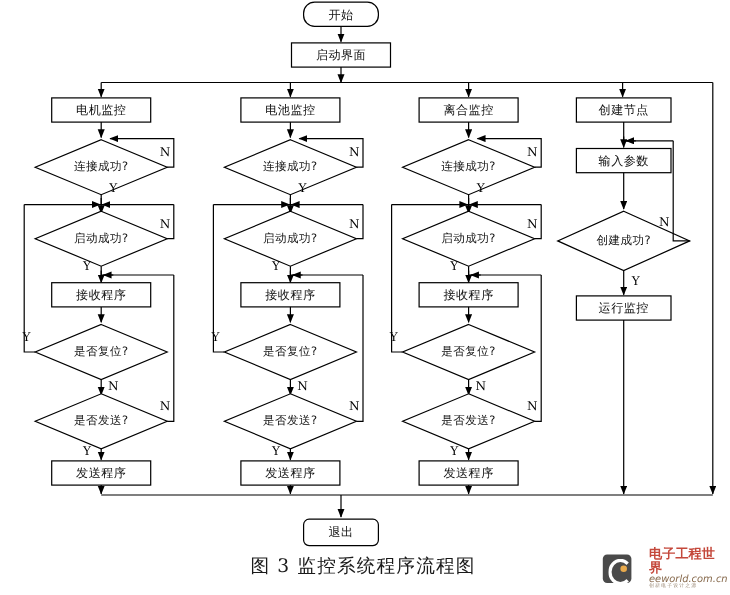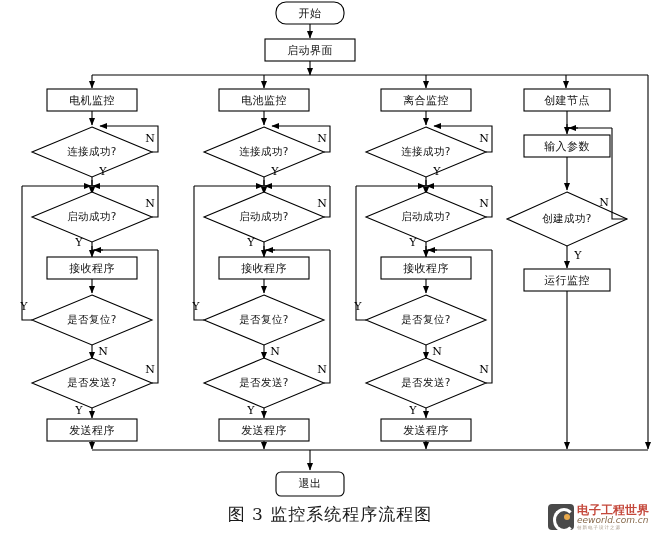--- a/index.html
+++ b/index.html
@@ -72,21 +72,21 @@
     letter-spacing: 1px;
   }
   .watermark {
     position: absolute;
     left: 548px;
     top: 500px;
     width: 108px;
     height: 34px;
     display: flex;
     align-items: center;
-    gap: 3px;
+    gap: 16px;
     opacity: 0.92;
   }
   .wm-mark {
     width: 26px;
     height: 26px;
     background: #3b3b3b;
     border-radius: 4px;
     position: relative;
     flex: 0 0 auto;
   }

